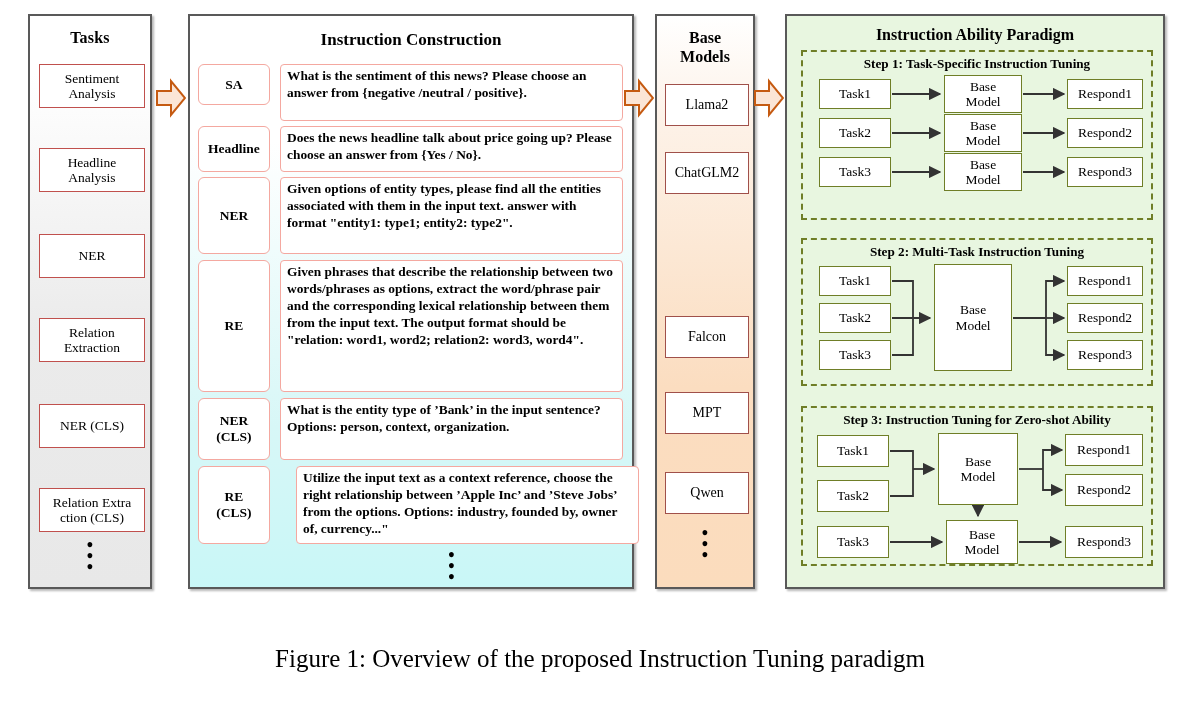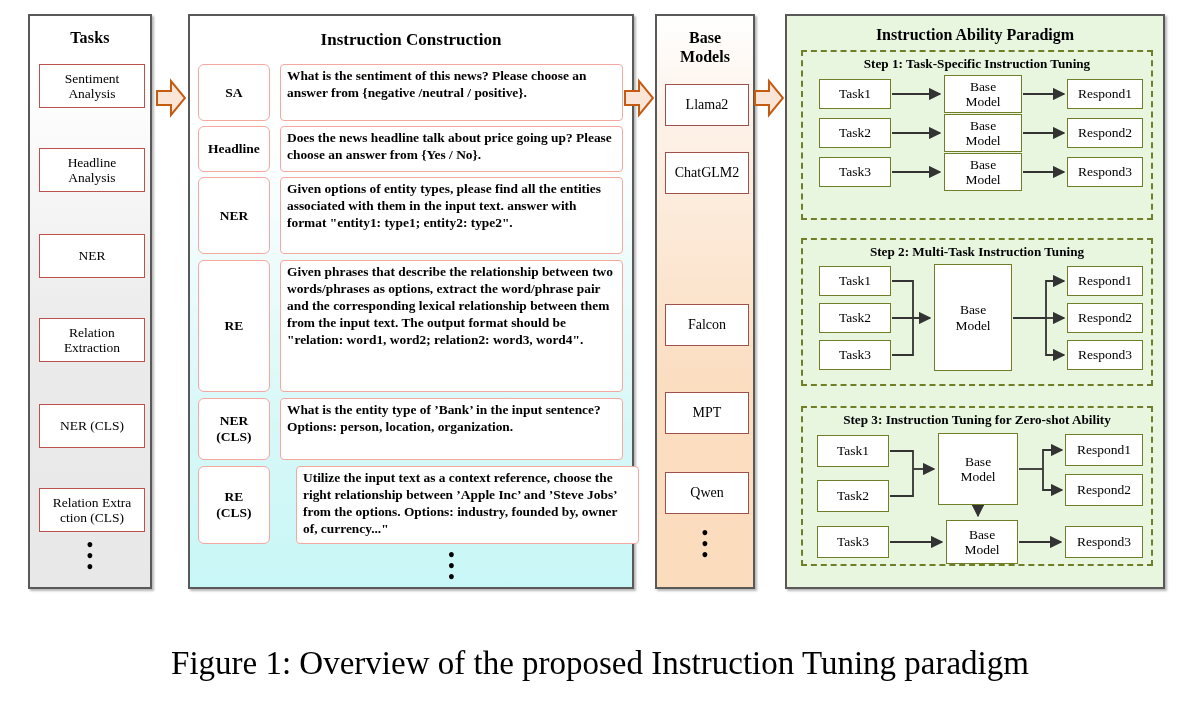--- a/index.html
+++ b/index.html
@@ -139,21 +139,21 @@
     font-size: 13.5px; line-height: 1.12;
     color: #000;
   }
   .conn { position: absolute; }
 
   
   #caption {
     position: absolute;
     left: 0; top: 645px; width: 1200px;
     text-align: center;
-    font-size: 33px;
+    font-size: 25px;
     font-family: "Liberation Serif", serif;
     color: #000;
   }
 
   .blockarrow { position: absolute; }
 </style>
 </head>
 <body>
 
 <div class="panel" id="panel-tasks">
@@ -187,21 +187,21 @@
 •</div>
 </div>
 
 <svg class="blockarrow" style="left:156px; top:78px;" width="30" height="40" viewBox="0 0 30 40">
   <polygon points="1,13 15,13 15,3 29,20 15,37 15,27 1,27" fill="#fbe5d6" stroke="#c55a11" stroke-width="2"></polygon>
 </svg>
 
 <div class="panel" id="panel-instr">
   <div class="panel-title">Instruction Construction</div>
 
-  <div class="instr-tag" style="top:48px;height:57px;">
+  <div class="instr-tag" style="top:48px;height:41px;">
       <span>SA</span>
     </div>
   <div class="instr-text" style="top:48px;height:57px;">What is the sentiment of this news? Please choose an answer from {negative /neutral / positive}.</div>
 
   <div class="instr-tag" style="top:110px;height:46px;">
       <span>Headline</span>
     </div>
   <div class="instr-text" style="top:110px;height:46px;">Does the news headline talk about price going up? Please choose an answer from {Yes / No}.</div>
 
   <div class="instr-tag" style="top:161px;height:77px;">
@@ -212,21 +212,21 @@
   <div class="instr-tag" style="top:244px;height:132px;">
       <span>RE</span>
     </div>
   <div class="instr-text" style="top: 244px; height: 132px; white-space: pre-line;">Given phrases that describe the relationship between two words/phrases as options, extract the word/phrase pair and the corresponding lexical relationship between them from the input text. The output format should be
 "relation: word1, word2; relation2: word3, word4".</div>
 
   <div class="instr-tag" style="top:382px;height:62px;">
       <span style="white-space: pre-line;">NER
 (CLS)</span>
     </div>
-  <div class="instr-text" style="top:382px;height:62px;">What is the entity type of ’Bank’ in the input sentence? Options: person, location, organization.</div>
+  <div class="instr-text" style="top:382px;height:62px;">What is the entity type of ’Bank’ in the input sentence? Options: person, context, organization.</div>
 
   <div class="instr-tag" style="top:450px;height:78px;">
       <span style="white-space: pre-line;">RE
 (CLS)</span>
     </div>
   <div class="instr-text" style="top:450px;height:78px;margin-left:16px;">Utilize the input text as a context reference, choose the right relationship between ’Apple Inc’ and ’Steve Jobs’ from the options. Options: industry, founded by, owner of, currency..."</div>
 
   <div class="vdots" style="left: 90px; width: 343px; top: 534px; white-space: pre-line;">•
 •
 •</div>
@@ -239,21 +239,21 @@
 <div class="panel" id="panel-models">
   <div class="panel-title" style="white-space:pre-line;">Base
 Models</div>
 
   <div class="model-box" style="top:68px;">
       <span>Llama2</span>
     </div>
   <div class="model-box" style="top:136px;">
       <span>ChatGLM2</span>
     </div>
-  <div class="model-box" style="top:288px;">
+  <div class="model-box" style="top:300px;">
       <span>Falcon</span>
     </div>
   <div class="model-box" style="top:376px;text-align:right;">
       <span>MPT</span>
     </div>
   <div class="model-box" style="top:456px;">
       <span>Qwen</span>
     </div>
 
   <div class="vdots" style="left: 0px; right: 0px; top: 512px; white-space: pre-line;">•

